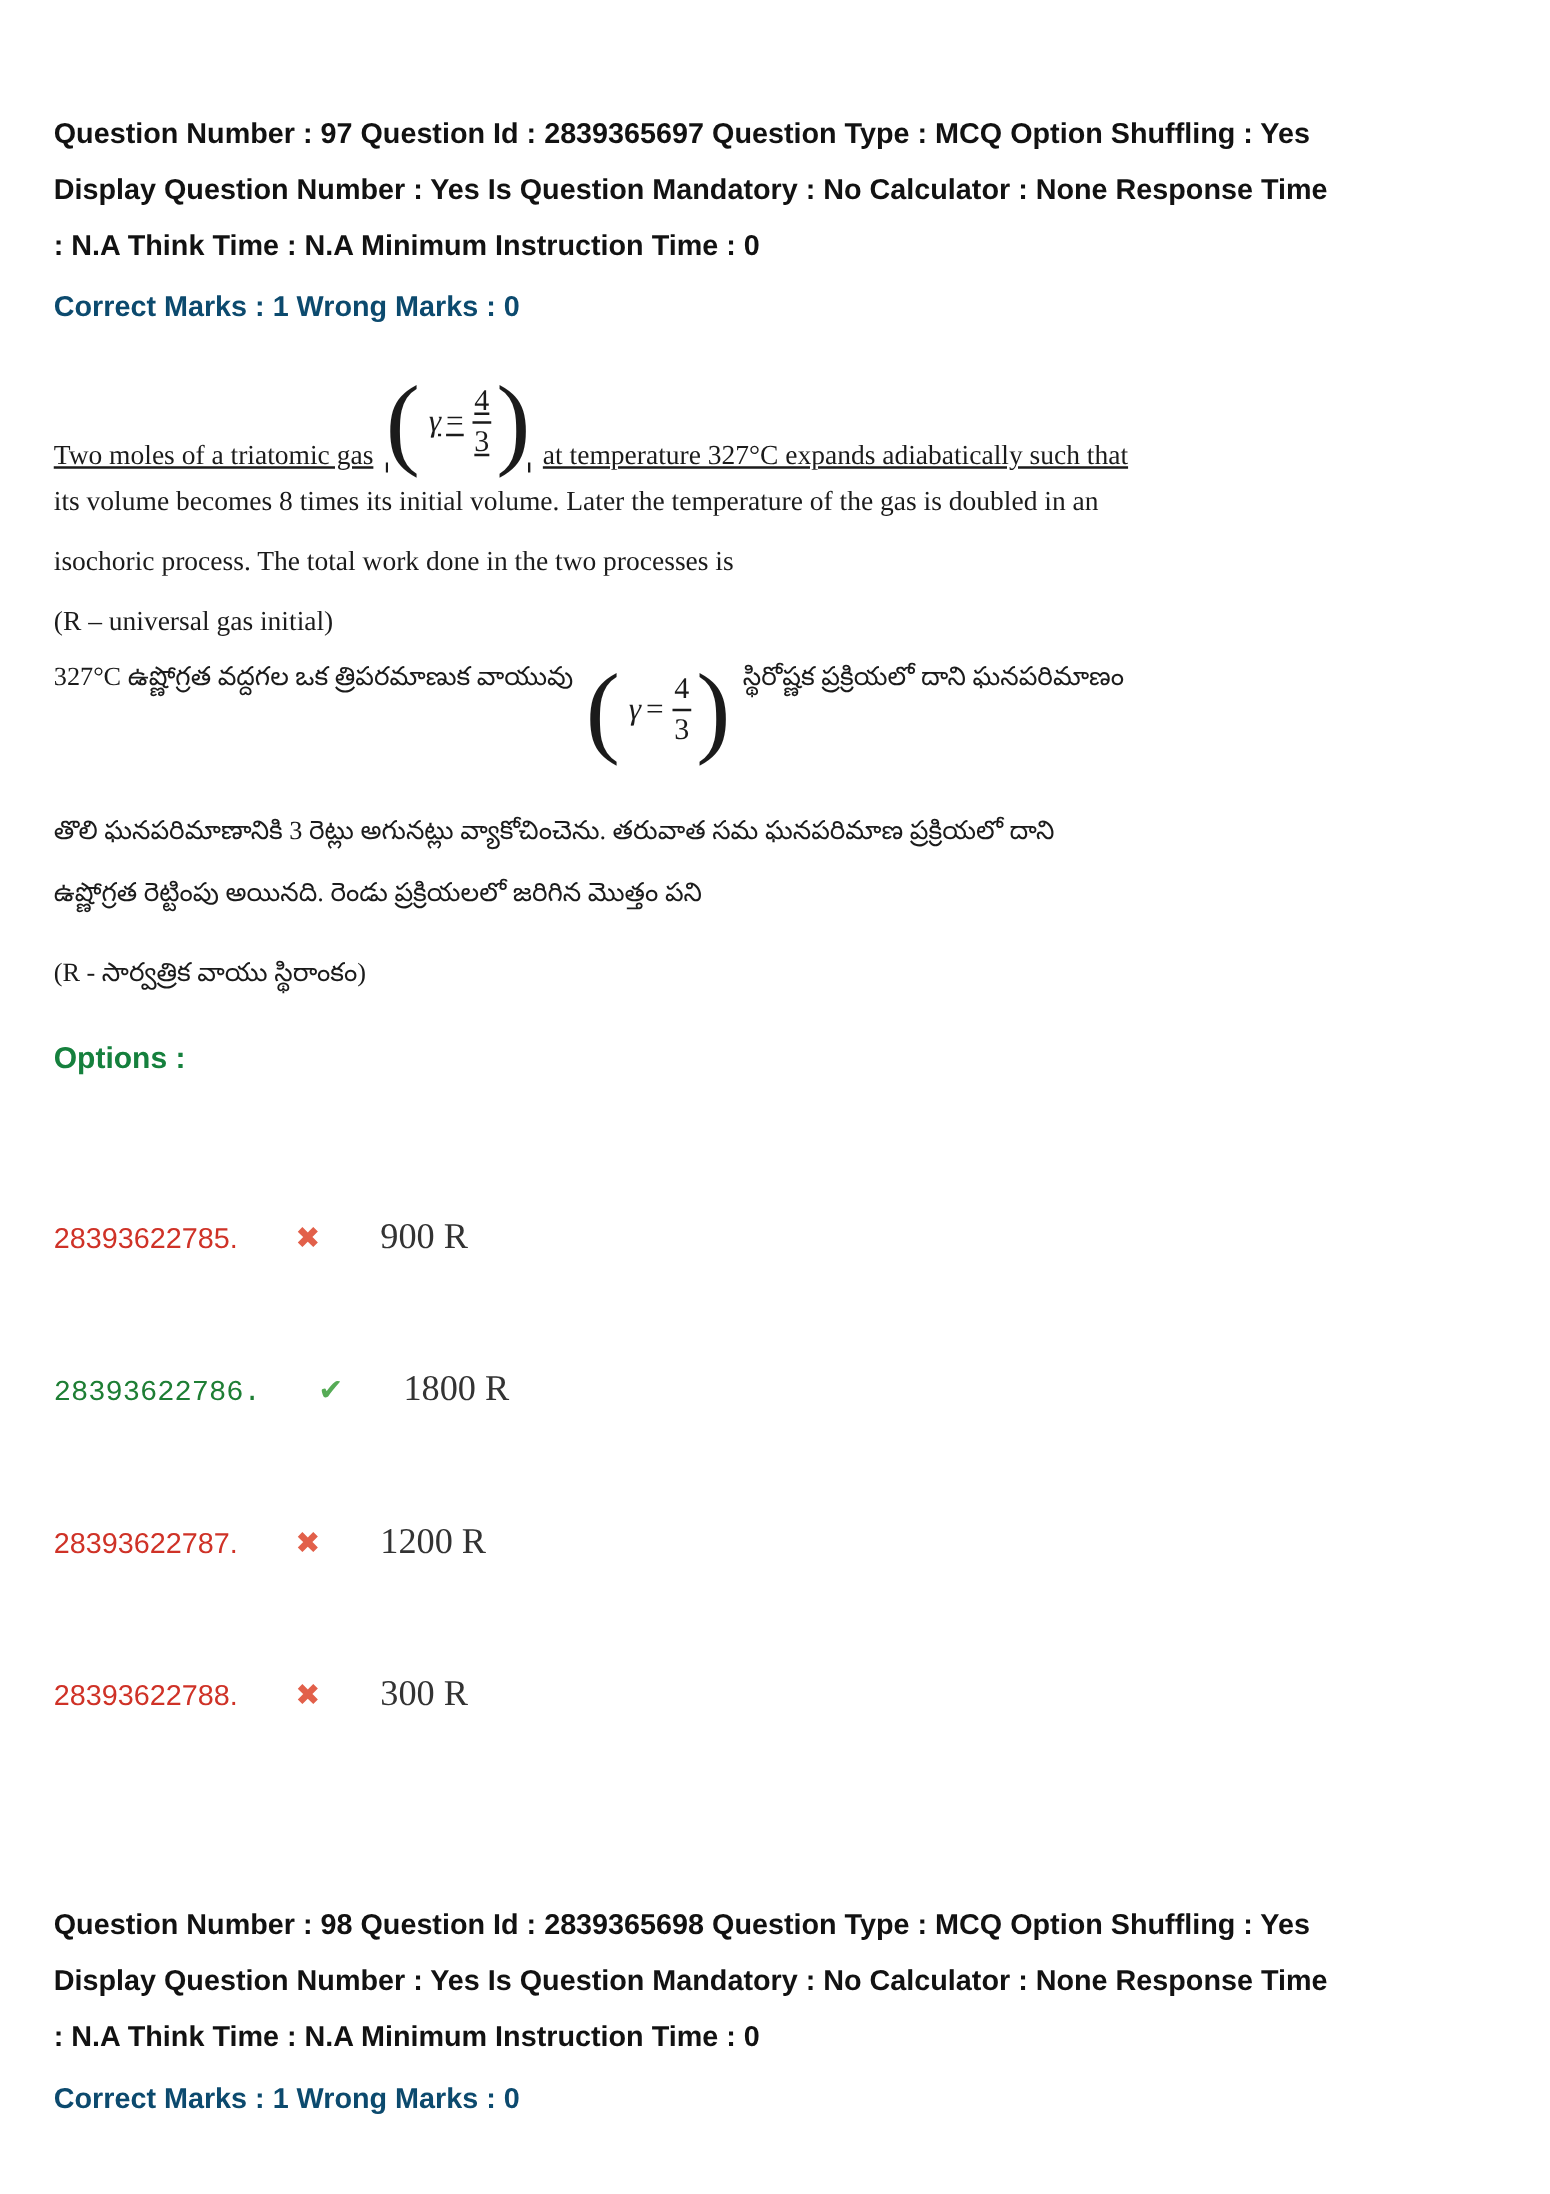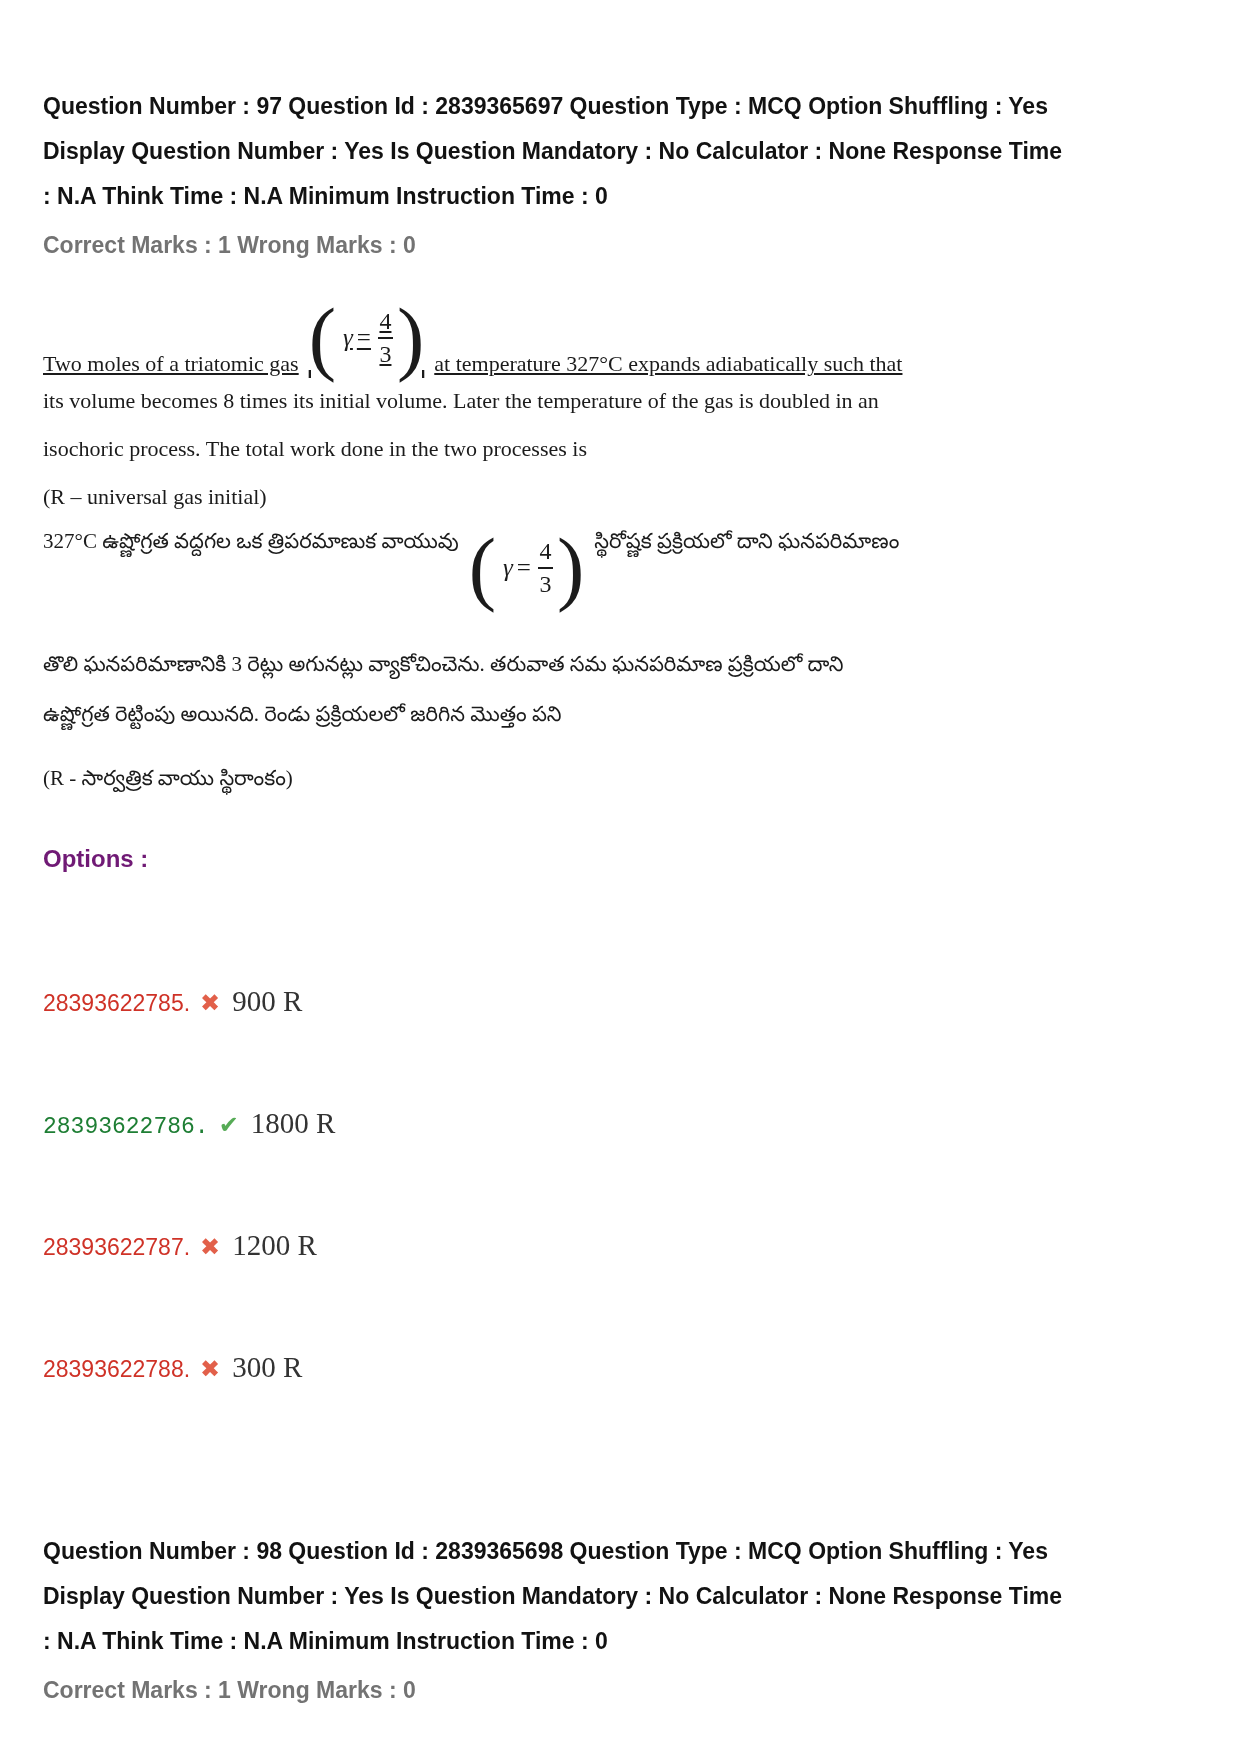--- a/index.html
+++ b/index.html
@@ -7,21 +7,21 @@
   body {
     width:1240px; height:1755px; overflow:hidden;
     font-family:"Liberation Sans", sans-serif;
     color:#161616;
   }
   .page { padding:84px 40px 0 43px; width:1240px; }
 
   
   .meta-block { font:700 23px/45px "Liberation Sans", sans-serif; color:#121212; }
   .meta-block .meta-line { display:block; }
-  .marks-line { font:700 23px/45px "Liberation Sans", sans-serif; color:#737373; margin-top:4px; }
+  .marks-line { font:700 23px/45px "Liberation Sans", sans-serif; color:#0c4a6e; margin-top:4px; }
 
   
   .eng-line1 { display:flex; align-items:flex-end; height:102px; margin-top:7px;
                font:400 22px "Liberation Serif", serif; color:#1b1b1b;text-decoration:underline; }
   .q-line   { font:400 22px/48px "Liberation Serif", serif; color:#1b1b1b; }
 
   
   .formula { display:inline-flex; align-items:center; margin:0 10px; }
   .paren { font-family:"Liberation Serif", serif; font-size:82px; font-weight:400;
            line-height:0.95; color:#1b1b1b; }
@@ -30,24 +30,24 @@
   .frac { display:inline-flex; flex-direction:column; align-items:center; margin-right:4px; }
   .frac .num,.frac .den { font-family:"Liberation Serif", serif; font-size:24px; line-height:1.05; }
   .frac .bar { width:15px; height:0; border-top:2px solid #1b1b1b; margin:3px 0; }
 
   
   .tel-line1 { display:flex; align-items:flex-start; height:110px; margin-top:8px;
                font:400 21px "Liberation Serif", serif; color:#1b1b1b; }
   .tel-line  { font:400 21px/50px "Liberation Serif", serif; color:#1b1b1b; }
   .tel-line.last { margin-top:14px; }
 
-  .options-label { font:700 24px/44px "Liberation Sans", sans-serif; color:#701a75; margin-top:34px; }
+  .options-label { font:700 24px/44px "Liberation Sans", sans-serif; color:#15803d; margin-top:22px; }
 
   .options { margin-top:104px; }
-  .option-row { display:flex; align-items:baseline; height:50px; }
+  .option-row { display:flex; align-items:baseline; height:50px;gap:36px; }
   .option-row + .option-row { margin-top:72px; }
   .opt-id { font:400 23px "Liberation Sans", sans-serif; }
   .opt-id.wrong   { color:var(--wrong-id, #cf3227); }
   .opt-id.correct { color:var(--correct-id, #1e7e34);font-family:Liberation Mono, monospace; }
   .opt-icon { font-size:24px; margin:0 12px 0 10px; }
   .opt-icon.cross { color:var(--cross-icon, #e2604a); }
   .opt-icon.check { color:var(--check-icon, #56ab56); }
   .opt-value { font:400 29px "Liberation Serif", serif; color:var(--option-value, #333333); }
 
   .q98 { margin-top:128px; }

